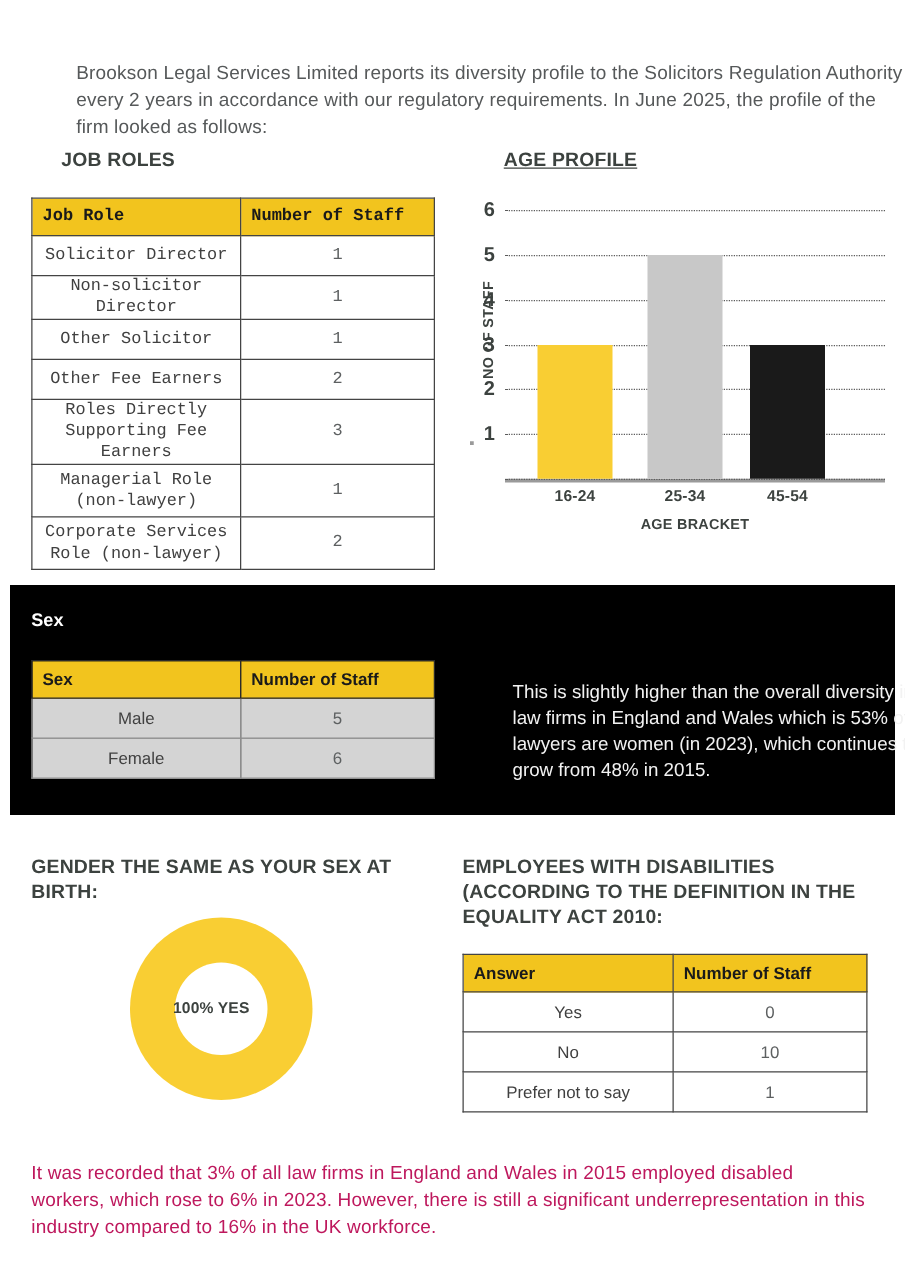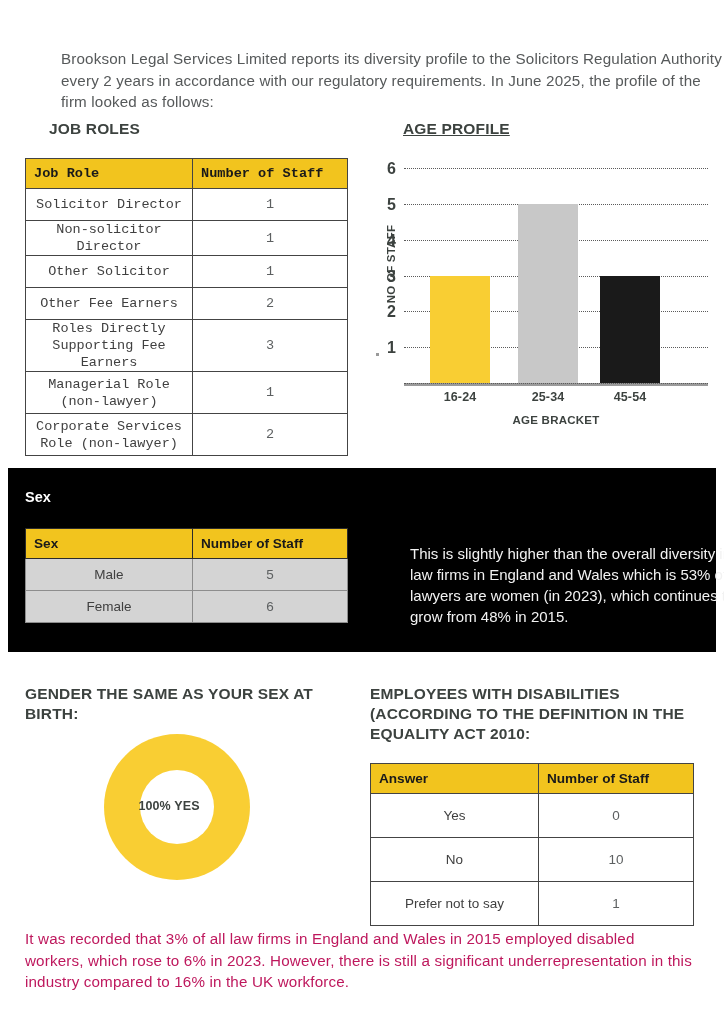--- a/index.html
+++ b/index.html
@@ -100,21 +100,21 @@
   #table-sex td {
     height: 32px;
     background: #D4D4D4;
     border-color: #8d8d8d;
   }
 
   
   #table-disability { left: 370px; top: 763px; width: 323px; }
   #table-disability col.c1 { width: 168px; }
   #table-disability col.c2 { width: 155px; }
-  #table-disability td { height: 44px; }
+  #table-disability td { height: 32px; }
 
   
   #sex-panel {
     position: absolute;
     left: 8px;
     top: 468px;
     width: 708px;
     height: 184px;
     background: #000000;
   }

